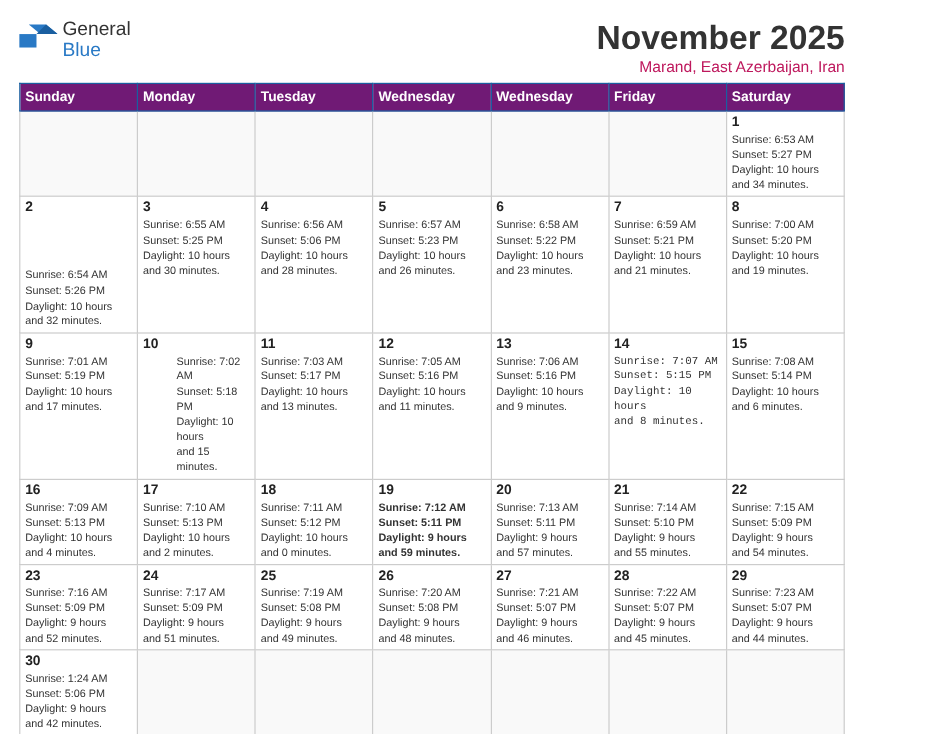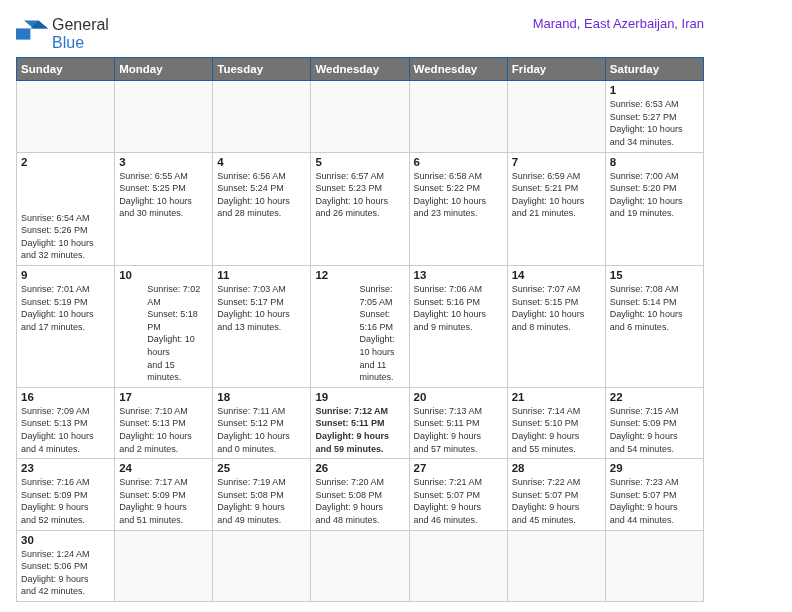--- a/index.html
+++ b/index.html
@@ -35,31 +35,31 @@
     .title-block {
       text-align: right;
     }
     .month-title {
       font-size: 28px;
       font-weight: bold;
       color: #333;
     }
     .location {
       font-size: 13px;
-      color: #6d28d9;
+      color: #be185d;
     }
     .calendar {
       flex: 1;
       border: 1px solid #ccc;
       border-collapse: collapse;
       width: 100%;
       table-layout: fixed;
     }
     .calendar thead tr th {
-      background-color: #737373;
+      background-color: #701a75;
       color: #fff;
       font-size: 11.5px;
       font-weight: bold;
       padding: 5px 4px;
       border: 1px solid #1a5fa0;
       text-align: left;
     }
     .calendar tbody tr td {
       border: 1px solid #ccc;
       vertical-align: top;
@@ -96,20 +96,21 @@
         <rect x="0" y="10" width="18" height="14" fill="#2979c5"></rect>
         <polygon points="10,0 28,0 40,10 22,10" fill="#2979c5"></polygon>
         <polygon points="18,10 28,0 40,10" fill="#1a5fa0"></polygon>
       </svg>
       <div>
         <div style="font-size:16px;color:#333;line-height:1.1;"><span style="font-weight:normal;">General</span></div>
         <div style="font-size:16px;color:#2979c5;font-weight:normal;line-height:1.1;">Blue</div>
       </div>
     </div>
     <div class="title-block">
+      <div class="month-title">November 2025</div>
       <div class="location">Marand, East Azerbaijan, Iran</div>
     </div>
   </div>
 
   <table class="calendar">
     <thead>
       <tr>
       <th>Sunday</th>
           <th>Monday</th>
           <th>Tuesday</th>
@@ -146,21 +147,21 @@
           <td>
             <div class="day-number">3</div>
             <div class="day-info" style="white-space: pre-line;">Sunrise: 6:55 AM
 Sunset: 5:25 PM
 Daylight: 10 hours
 and 30 minutes.</div>
           </td>
           <td>
             <div class="day-number">4</div>
             <div class="day-info" style="white-space: pre-line;">Sunrise: 6:56 AM
-Sunset: 5:24 PM
+Sunset: 5:06 PM
 Daylight: 10 hours
 and 28 minutes.</div>
           </td>
           <td>
             <div class="day-number">5</div>
             <div class="day-info" style="white-space: pre-line;">Sunrise: 6:57 AM
 Sunset: 5:23 PM
 Daylight: 10 hours
 and 26 minutes.</div>
           </td>
@@ -203,35 +204,35 @@
           </td>
           <td>
             <div class="day-number">11</div>
             <div class="day-info" style="white-space: pre-line;">Sunrise: 7:03 AM
 Sunset: 5:17 PM
 Daylight: 10 hours
 and 13 minutes.</div>
           </td>
           <td>
             <div class="day-number">12</div>
-            <div class="day-info" style="white-space: pre-line; margin-left: 44px;">Sunrise: 7:05 AM
+            <div class="day-info" style="white-space: pre-line;">Sunrise: 7:05 AM
 Sunset: 5:16 PM
 Daylight: 10 hours
 and 11 minutes.</div>
           </td>
           <td>
             <div class="day-number">13</div>
             <div class="day-info" style="white-space: pre-line;">Sunrise: 7:06 AM
 Sunset: 5:16 PM
 Daylight: 10 hours
 and 9 minutes.</div>
           </td>
           <td>
             <div class="day-number">14</div>
-            <div class="day-info" style="white-space: pre-line;">Sunrise: 7:07 AM
+            <div class="day-info" style="white-space: pre-line; font-family: Liberation Mono, monospace;">Sunrise: 7:07 AM
 Sunset: 5:15 PM
 Daylight: 10 hours
 and 8 minutes.</div>
           </td>
           <td>
             <div class="day-number">15</div>
             <div class="day-info" style="white-space: pre-line;">Sunrise: 7:08 AM
 Sunset: 5:14 PM
 Daylight: 10 hours
 and 6 minutes.</div>

